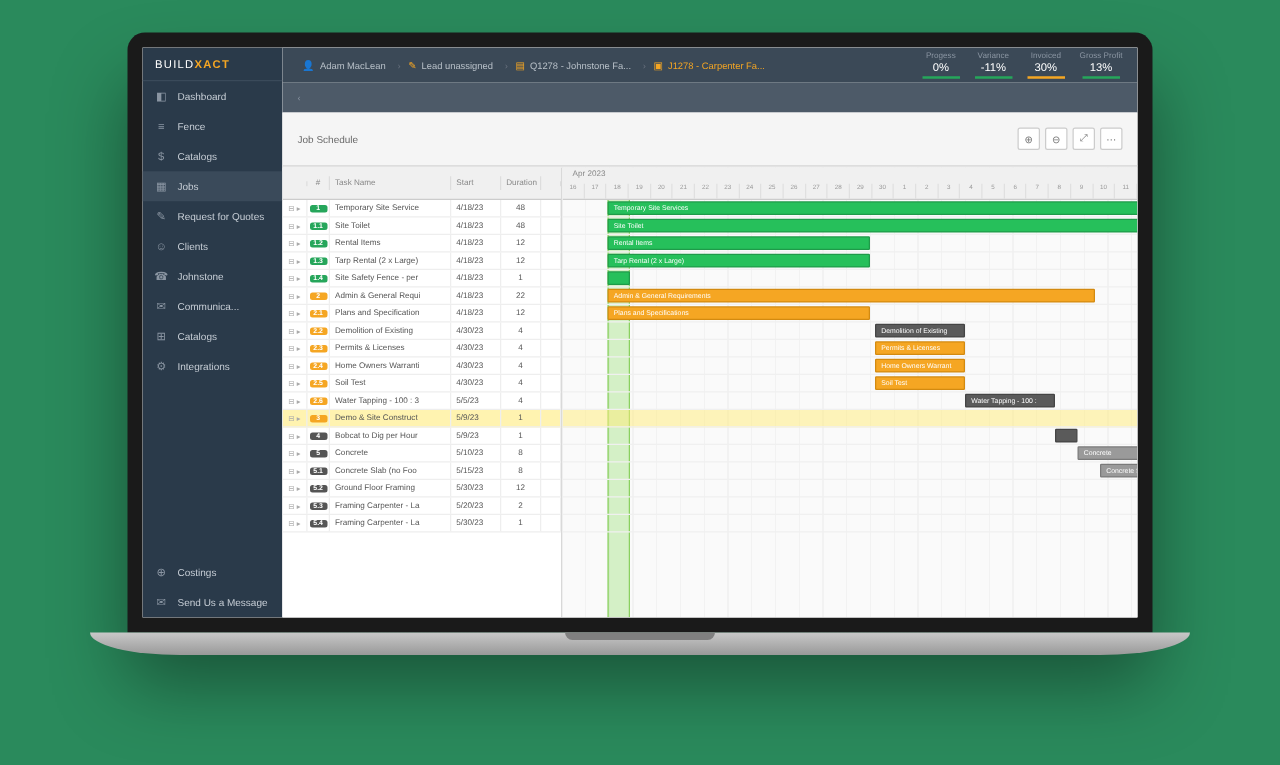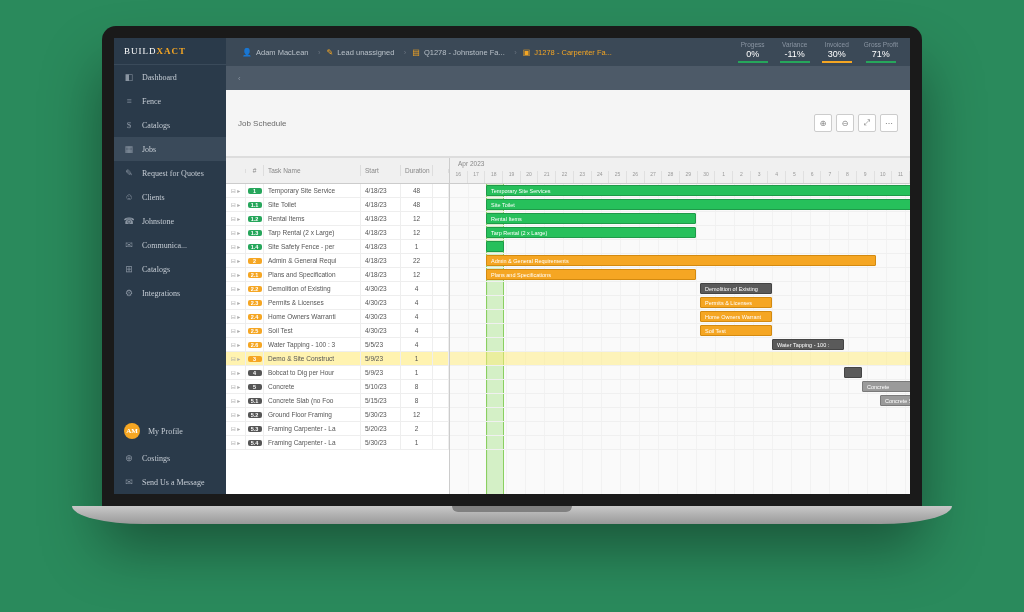--- a/index.html
+++ b/index.html
@@ -54,21 +54,20 @@
   display: flex;
   font-size: 7px;
 }
 .sidebar {
   width: 112px;
   background: #2a3a4a;
   color: #c6cdd5;
   display: flex;
   flex-direction: column;
   font-size: 8px;
-  font-family: Liberation Serif, serif;
 }
 .logo {
   padding: 8px 10px;
   color: #fff;
   font-size: 9px;
   letter-spacing: 1px;
   border-bottom: 1px solid #3a4a5a;
 }
 .logo .accent { color: #f5a623; font-weight: 700; }
 .sb-item {
@@ -160,21 +159,21 @@
   color: #8a95a2;
   cursor: pointer;
 }
 .tab {
   padding: 6px 10px;
   cursor: pointer;
 }
 .tab.active { color: #f5a623; }
 .panel-title {
   background: #f5f5f5;
-  padding: 24px 12px;
+  padding: 12px 12px;
   color: #6a6a6a;
   font-size: 8px;
   display: flex;
   align-items: center;
   justify-content: space-between;
   border-bottom: 1px solid #ddd;
 }
 .panel-actions { display: flex; gap: 4px; }
 .pbtn {
   width: 18px;
@@ -362,24 +361,20 @@
               <span class="ico">⊞</span>
               <span>Catalogs</span>
             </div>
             <div class="sb-item">
               <span class="ico">⚙</span>
               <span>Integrations</span>
             </div>
           </div>
         <div class="sb-spacer"></div>
         <div id="sb-footer">
-            <div class="sb-item">
-              <span class="avatar">AM</span>
-              <span>My Profile</span>
-            </div>
             <div class="sb-item">
               <span class="ico">⊕</span>
               <span>Costings</span>
             </div>
             <div class="sb-item">
               <span class="ico">✉</span>
               <span>Send Us a Message</span>
             </div>
           </div>
       </div>
@@ -415,21 +410,21 @@
                 <div class="kpi-value">-11%</div>
                 <div class="kpi-bar g"></div>
               </div>
               <div class="kpi">
                 <div class="kpi-label">Invoiced</div>
                 <div class="kpi-value">30%</div>
                 <div class="kpi-bar o"></div>
               </div>
               <div class="kpi">
                 <div class="kpi-label">Gross Profit</div>
-                <div class="kpi-value">71%</div>
+                <div class="kpi-value">13%</div>
                 <div class="kpi-bar g"></div>
               </div>
             </div>
         </div>
         <div class="tabbar">
           <span class="tab-arrow">‹</span>
         </div>
         <div class="panel-title">
           <span>Job Schedule</span>
           <div class="panel-actions">

